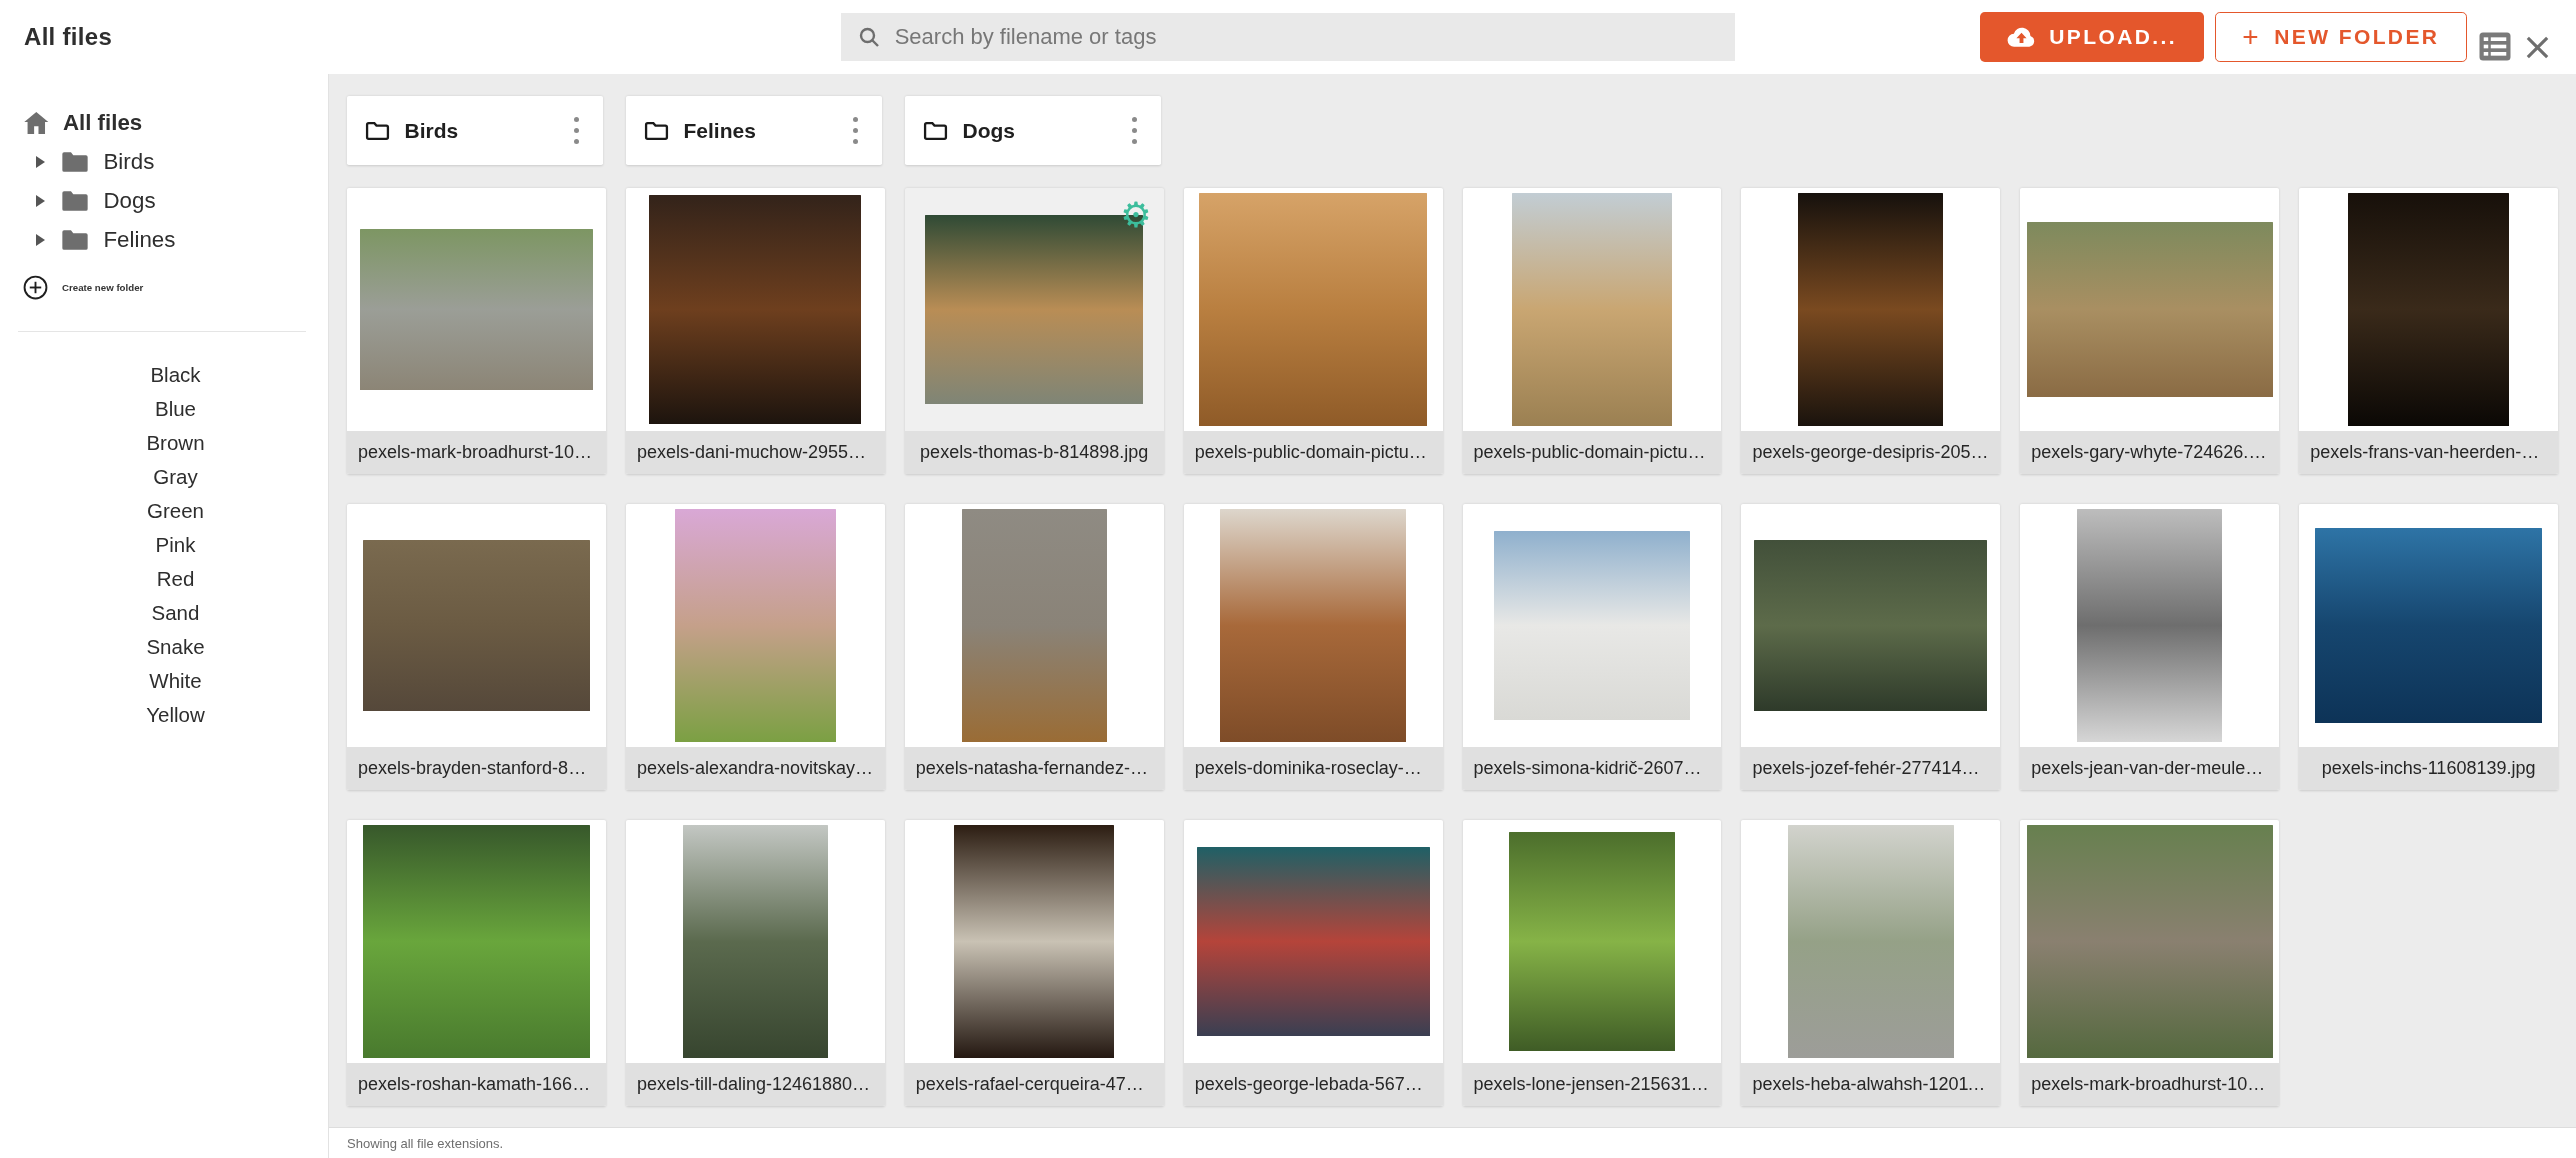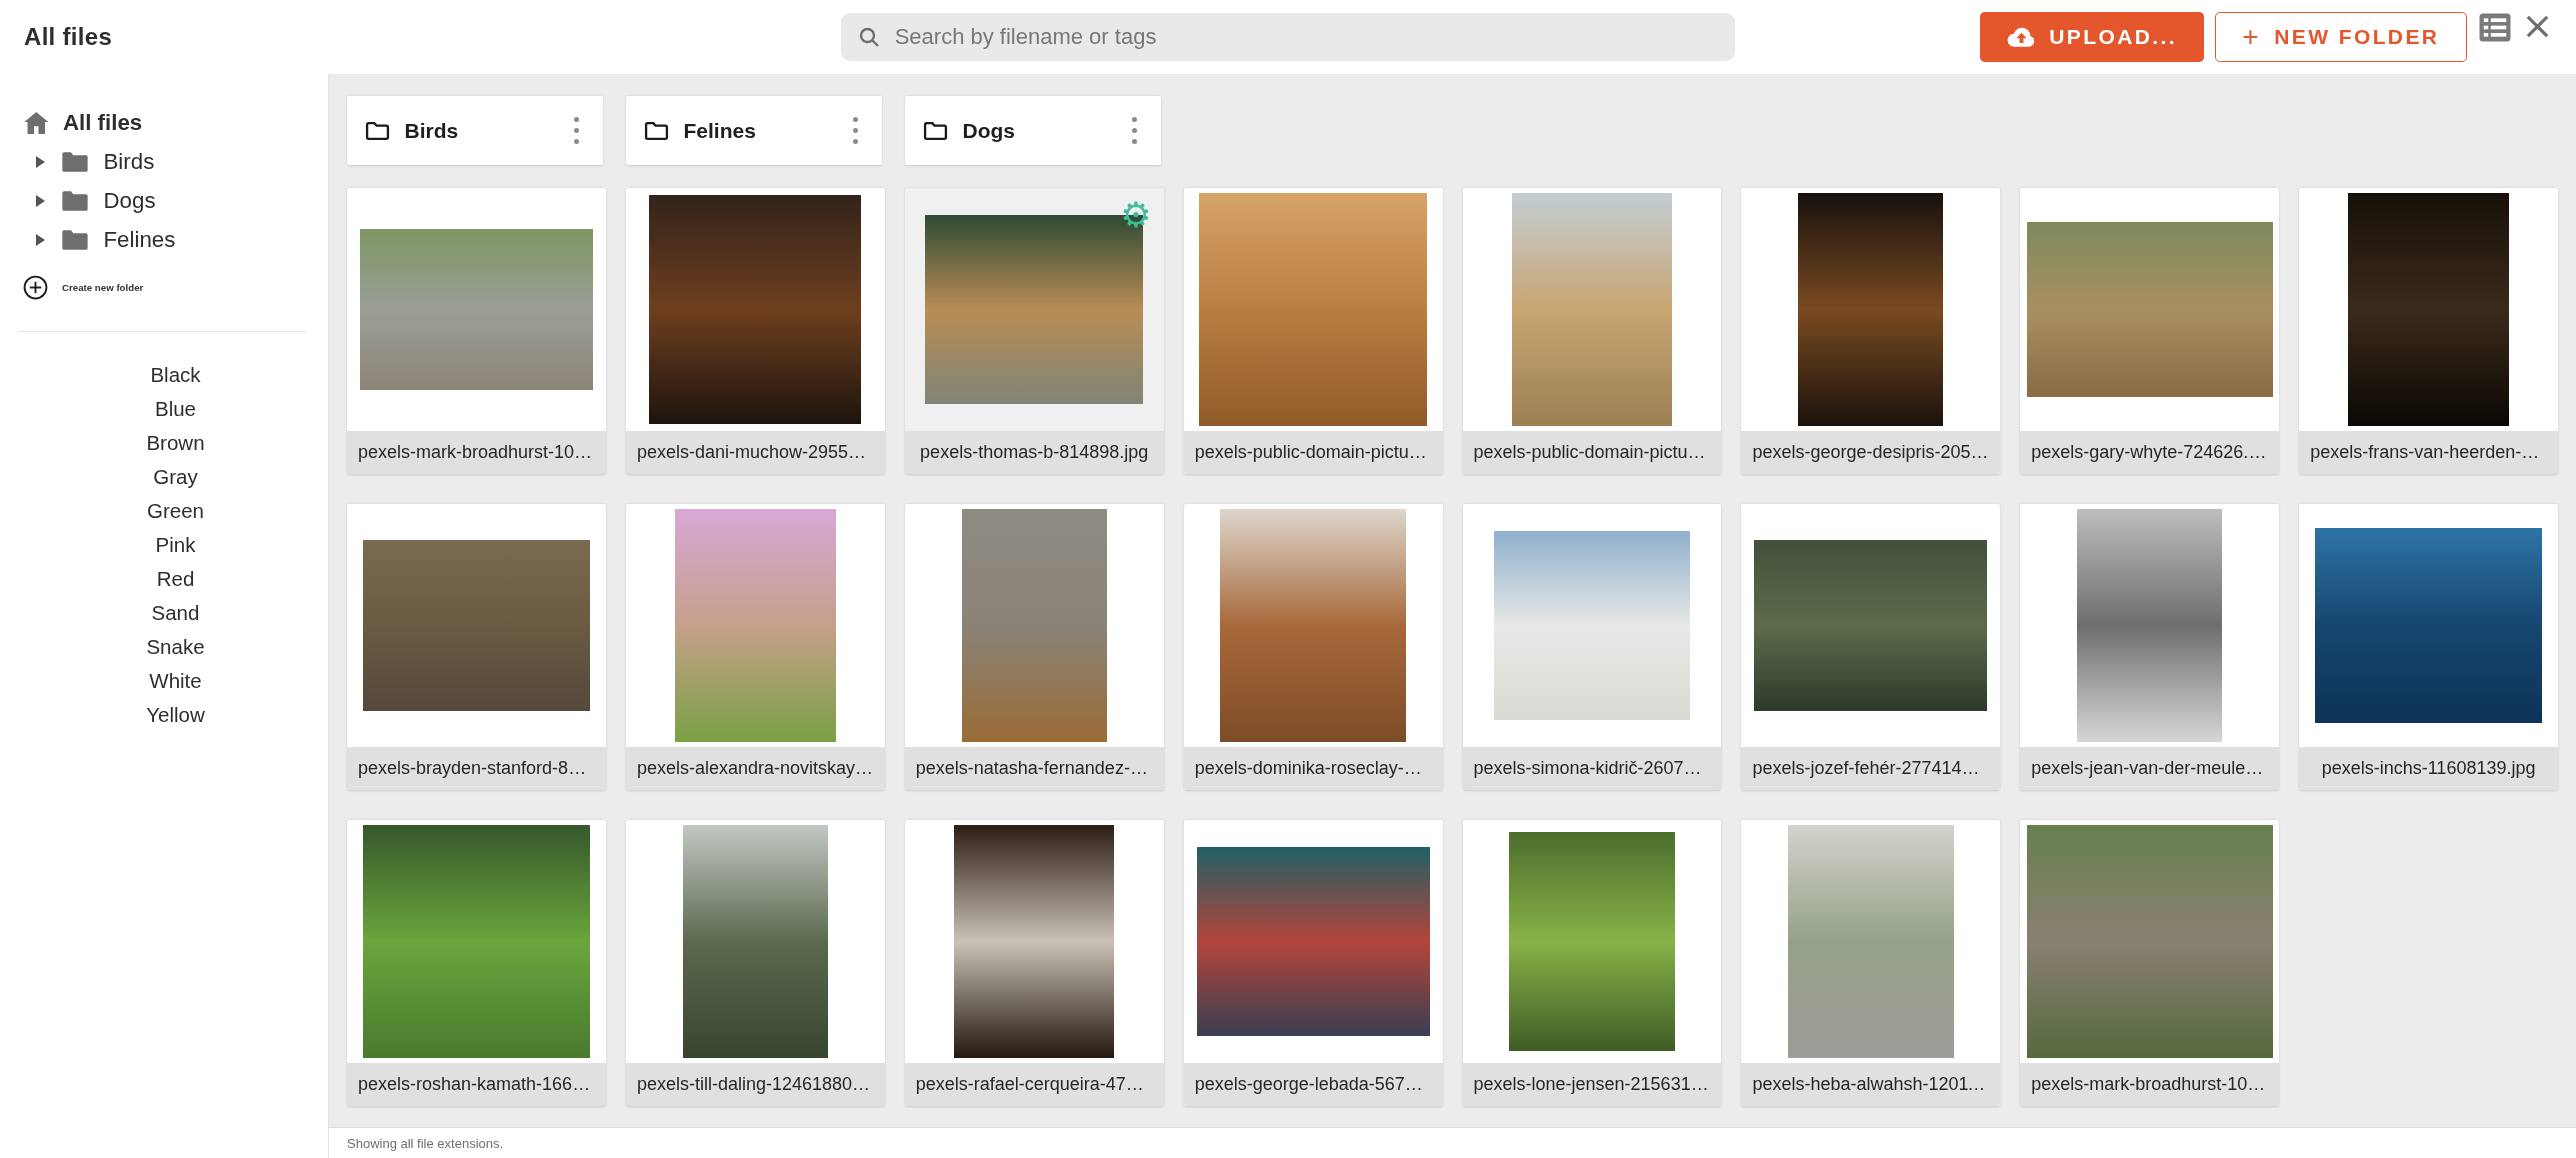--- a/index.html
+++ b/index.html
@@ -10,30 +10,30 @@
     display:flex;flex-direction:column;
   }
   
   .header{
     height:74px;flex:0 0 74px;background:#fff;display:flex;align-items:center;
     padding:0 24px;position:relative;z-index:5;
   }
   .page-title{font-size:24px;font-weight:600;color:#2e2e2e;letter-spacing:0.3px;}
   .search-wrap{
     position:absolute;left:50%;top:50%;transform:translate(-50%,-50%);
-    width:894px;height:48px;background:#e9e9e9;border-radius:9px;
+    width:894px;height:48px;background:#e9e9e9;border-radius:0;
     display:flex;align-items:center;padding:0 15.7px;box-sizing:border-box;
   }
   .search-wrap svg{flex:0 0 auto;margin-right:12px;}
   .search-input{
     flex:1;background:transparent;border:none;outline:none;
     font-size:22px;color:#444;font-family:inherit;
   }
   .search-input::placeholder{color:#777;}
-  .header-actions{margin-left:auto;display:flex;align-items:flex-start;gap:11px;}
+  .header-actions{margin-left:auto;display:flex;align-items:flex-end;gap:11px;}
   .btn{
     height:50px;border-radius:4.8px;display:flex;align-items:center;gap:13.3px;
     font-size:21px;letter-spacing:2.4px;font-weight:600;padding:0 26.6px;cursor:pointer;
     box-sizing:border-box;white-space:nowrap;
   }
   .btn-upload{background:#e4572c;color:#fff;border:none;}
   .btn-newfolder{background:#fff;color:#e4572c;border:1.8px solid #e4572c;}
   .plus-glyph{font-size:28px;font-weight:400;line-height:1;}
   .icon-btn{background:none;border:none;padding:0;cursor:pointer;display:flex;align-items:center;}
   

